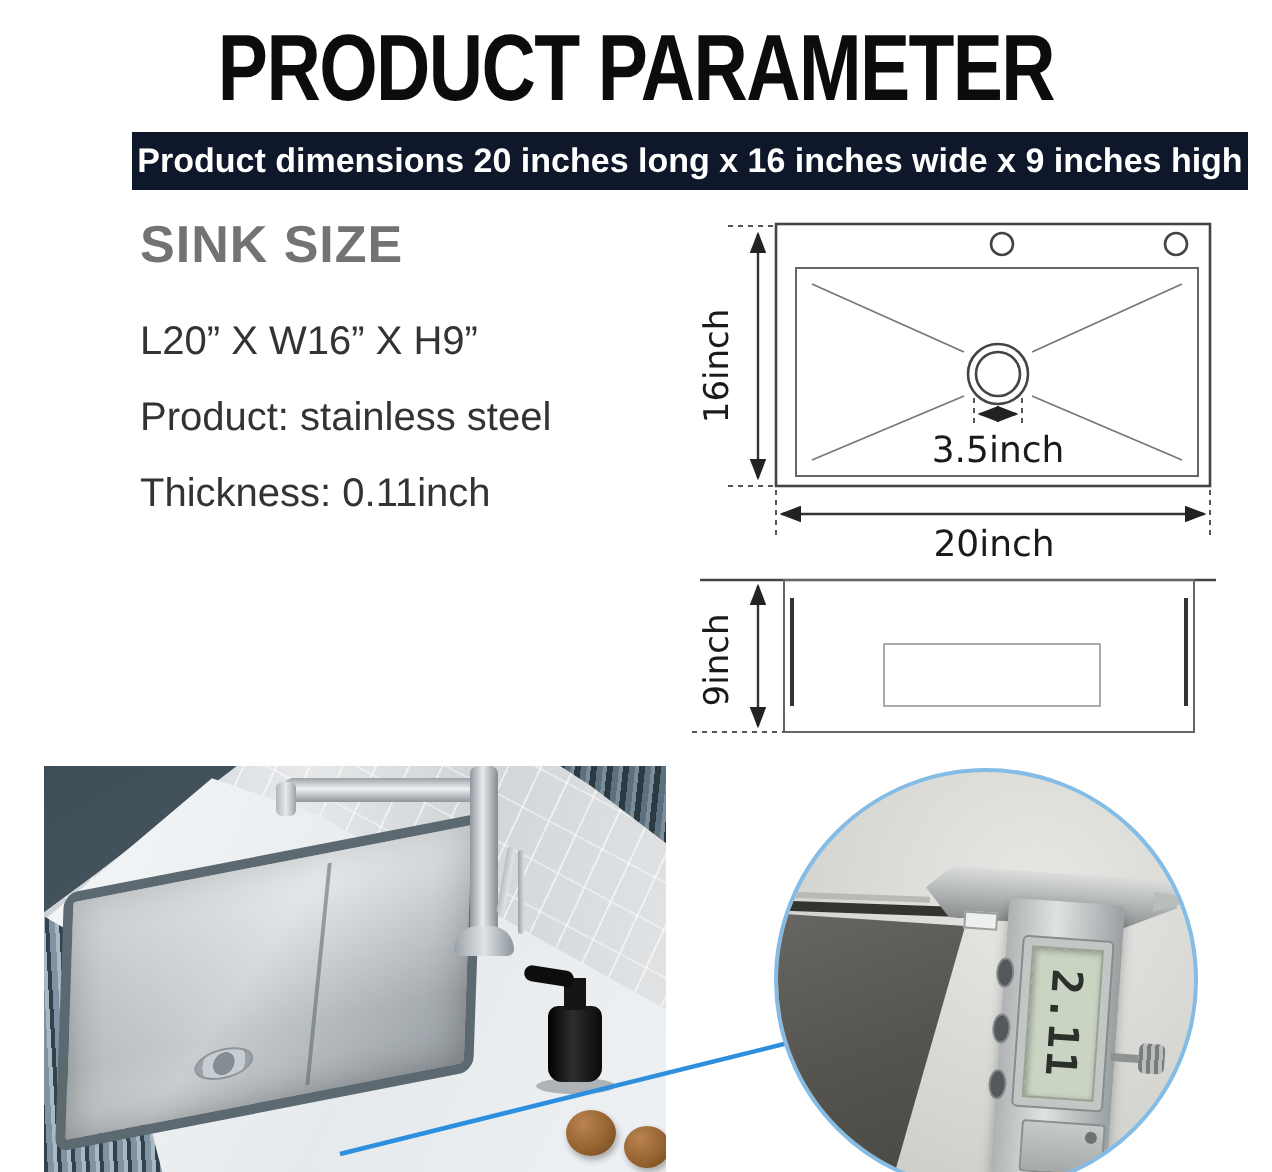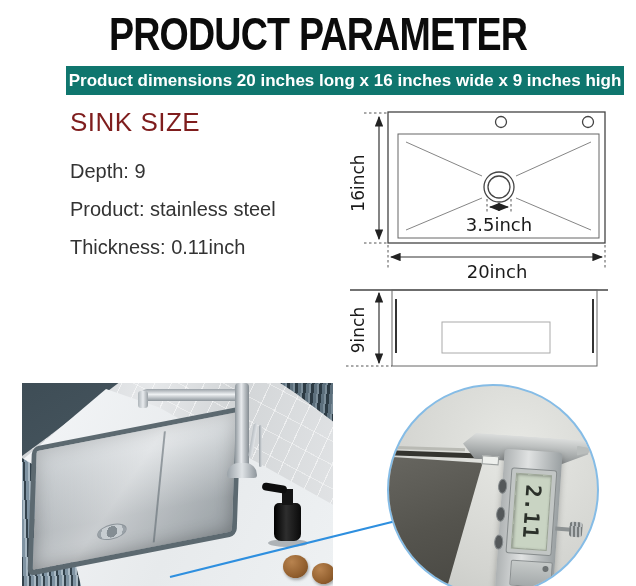--- a/index.html
+++ b/index.html
@@ -5,26 +5,26 @@
   * { margin:0; padding:0; box-sizing:border-box; }
   html,body { width:636px; height:586px; background:#ffffff; overflow:hidden; }
   .page { position:relative; width:636px; height:586px; background:#fff;
           font-family:"Liberation Sans", sans-serif; overflow:hidden;border-radius:15px; }
 
   
   .title { position:absolute; top:6px; left:0; width:636px; text-align:center;
            font-size:47px; font-weight:900; color:#0c0c0c; letter-spacing:-1px;
            transform:scaleX(0.8); transform-origin:center; white-space:nowrap; }
   .banner { position:absolute; left:66px; top:66px; width:558px; height:29px;
-            background:#0f766e; color:#fff; display:flex; align-items:center;
+            background:#0f172a; color:#fff; display:flex; align-items:center;
             justify-content:center; font-size:17px; font-weight:bold; }
 
   
   .specs { position:absolute; left:70px; top:107px; width:280px; }
-  .specs h2 { font-size:26px; font-weight:normal; color:#7f1d1d; margin-bottom:22px; letter-spacing:0.5px; }
+  .specs h2 { font-size:26px; font-weight:bold; color:#737373; margin-bottom:22px; letter-spacing:0.5px; }
   .spec-line { font-size:20px; color:#333; margin-bottom:15px; line-height:23px; white-space:nowrap; }
 
   
   svg text { font-family:"DejaVu Sans", sans-serif; font-size:17px; fill:#1a1a1a; }
   .topview  { position:absolute; left:340px; top:100px; }
   .sideview { position:absolute; left:340px; top:283px; }
   .dim  { stroke:#333; stroke-width:1.2; }
   .dot  { stroke:#555; stroke-width:1; stroke-dasharray:2.5 2.5; }
   .ln   { stroke:#444; stroke-width:1.3; fill:none; }
   .thin { stroke:#666; stroke-width:1; fill:none; }
@@ -137,21 +137,21 @@
 <div class="page">
 
   <h1 class="title">PRODUCT PARAMETER</h1>
 
   <div class="banner">
     <span>Product dimensions 20 inches long x 16 inches wide x 9 inches high</span>
   </div>
 
   <section class="specs">
     <h2>SINK SIZE</h2>
-    <p class="spec-line">Depth: 9</p>
+    <p class="spec-line">L20” X W16” X H9”</p>
     <p class="spec-line">Product: stainless steel</p>
     <p class="spec-line">Thickness: 0.11inch</p>
   </section>
 
   <svg class="topview" width="292" height="185" viewBox="0 0 292 185">
     <defs>
       <marker id="ah1" markerWidth="9" markerHeight="7" refX="8" refY="3.5" orient="auto-start-reverse">
         <path d="M0 0 L9 3.5 L0 7 z" fill="#222"></path>
       </marker>
     </defs>

